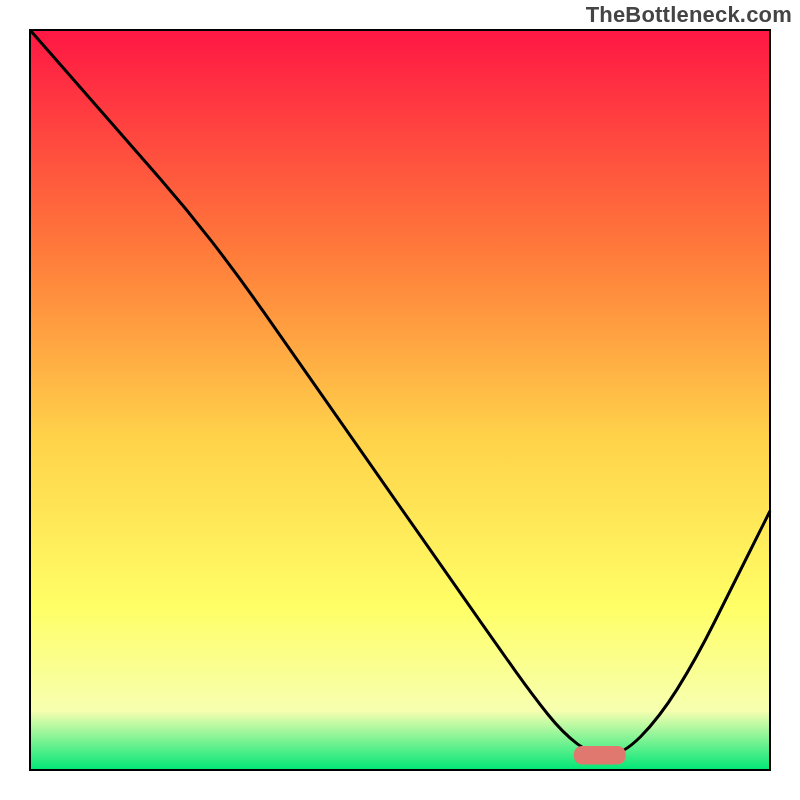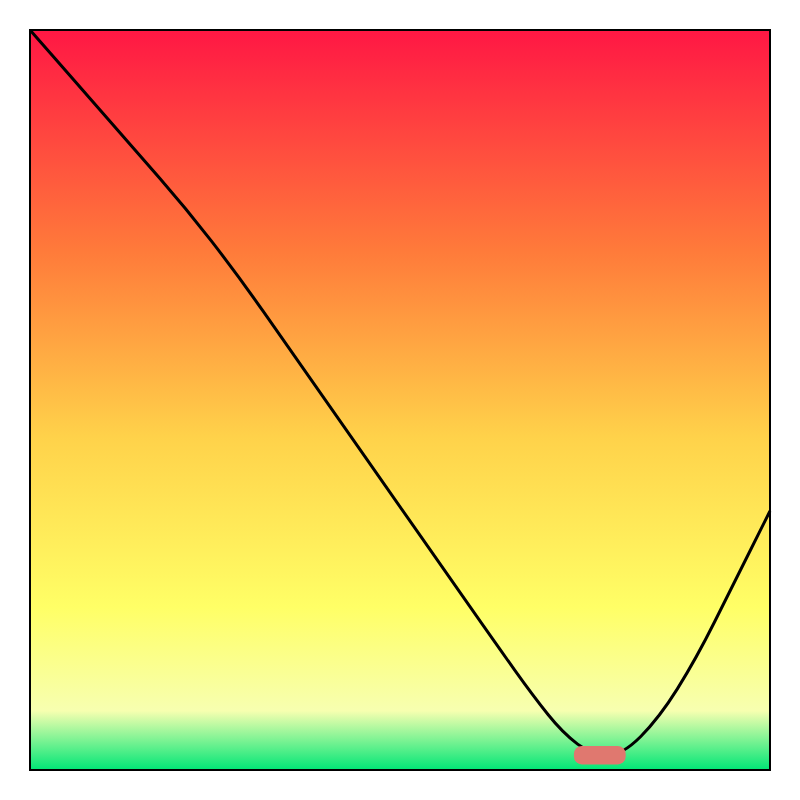--- a/index.html
+++ b/index.html
@@ -26,20 +26,21 @@
     font-family: Arial, Helvetica, sans-serif;
   }
   svg.chart {
     display: block;
   }
 </style>
 </head>
 <body>
 
 <div class="chart-container">
+  <div class="watermark">TheBottleneck.com</div>
   <svg class="chart" width="800" height="800" viewBox="0 0 800 800">
     <defs>
       <linearGradient id="bg-grad" x1="0" y1="0" x2="0" y2="1">
         <stop id="g0" offset="0%" stop-color="#ff1744"></stop>
         <stop id="g1" offset="30%" stop-color="#ff7b3a"></stop>
         <stop id="g2" offset="55%" stop-color="#ffd24a"></stop>
         <stop id="g3" offset="78%" stop-color="#ffff66"></stop>
         <stop id="g4" offset="92%" stop-color="#f7ffb0"></stop>
         <stop id="g5" offset="100%" stop-color="#00e676"></stop>
       </linearGradient>

